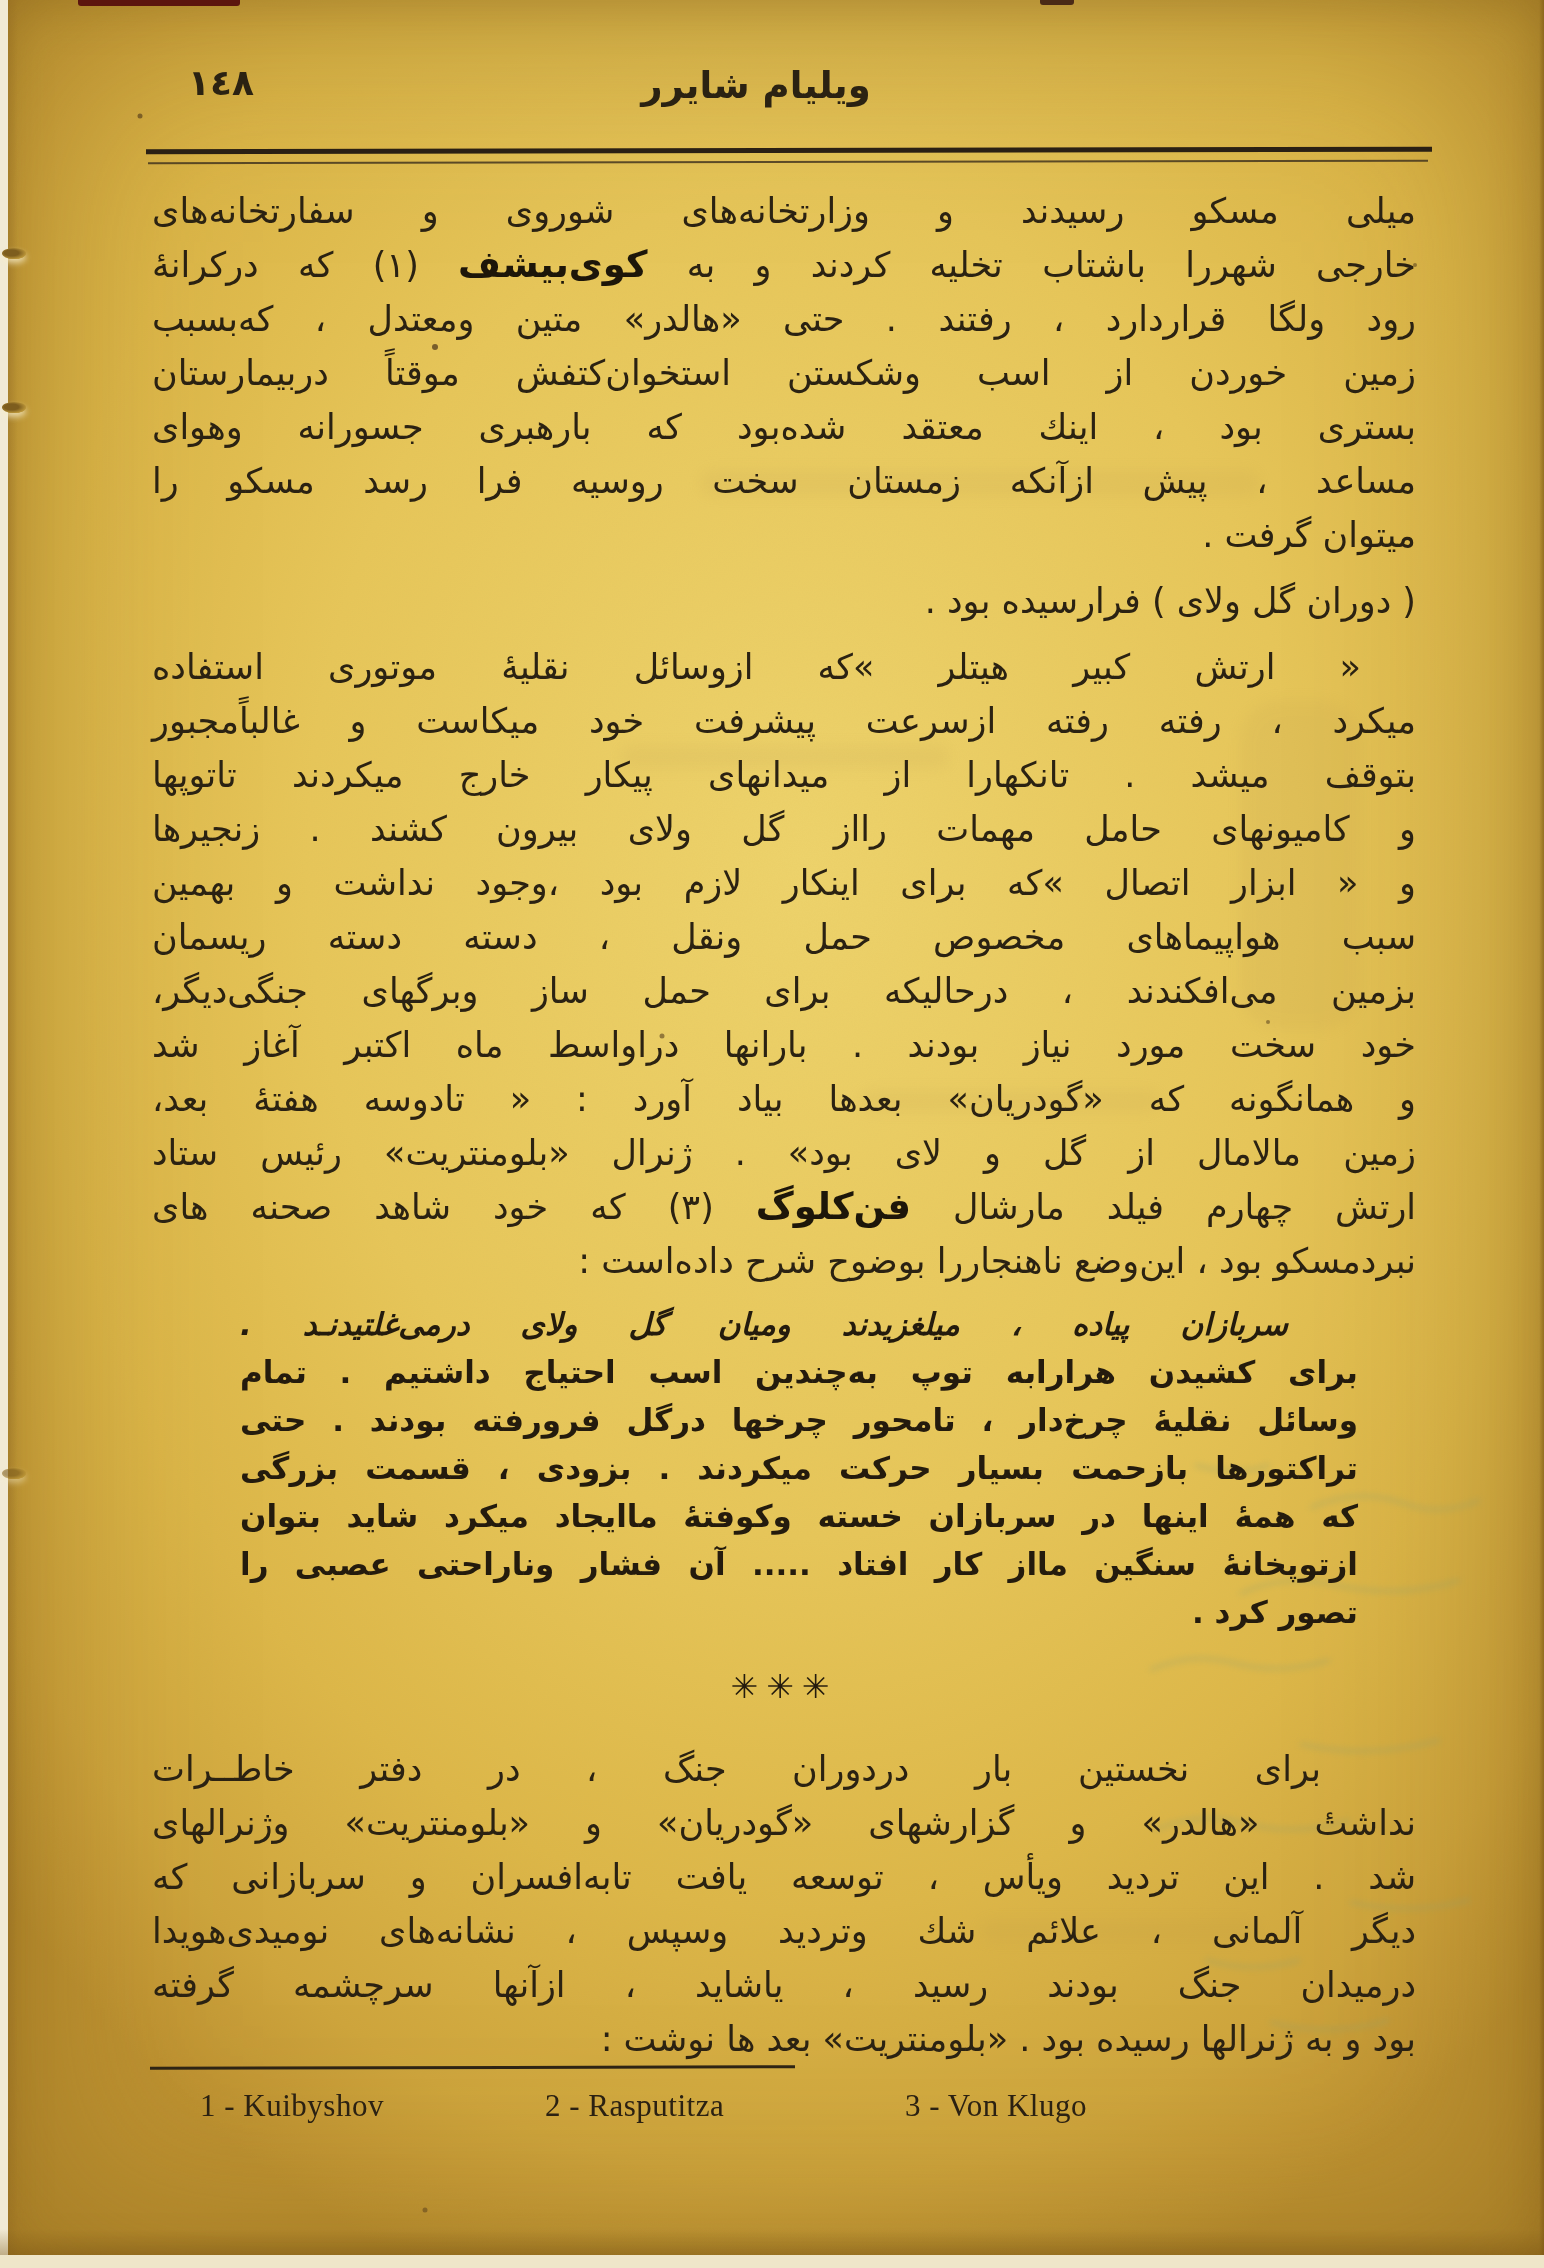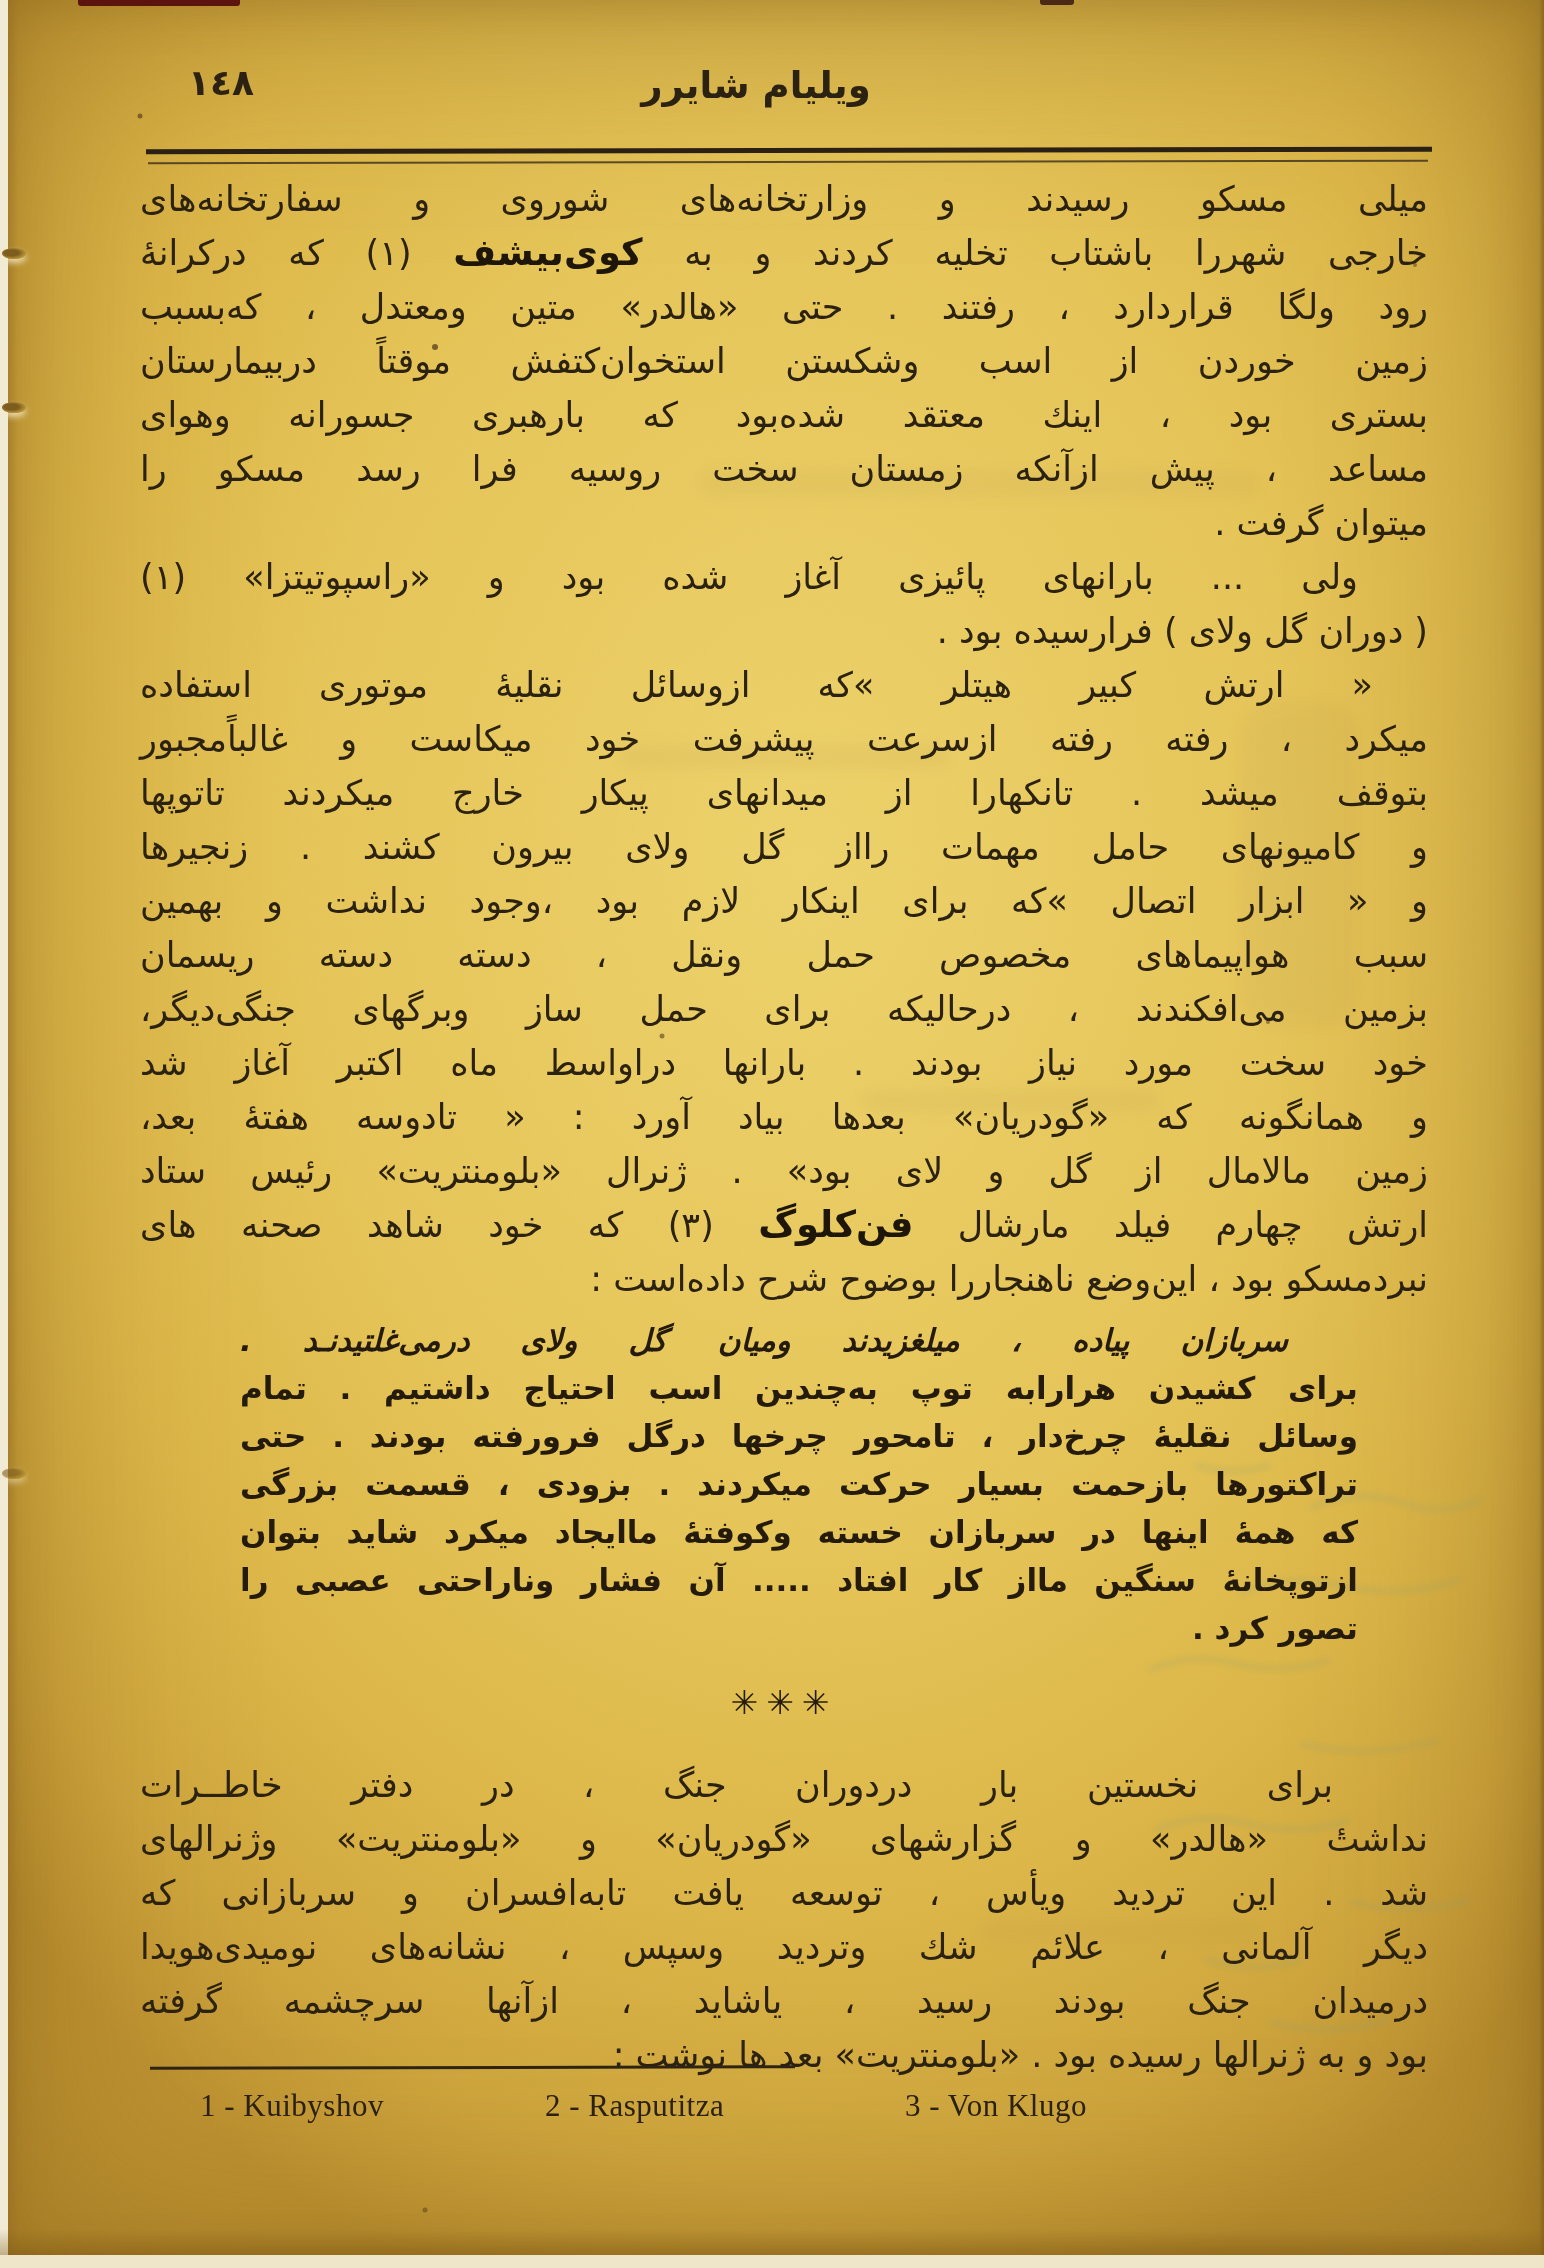--- a/index.html
+++ b/index.html
@@ -28,21 +28,21 @@
     box-shadow:0 4px 6px rgba(246,236,200,.8);}
   
   .hdr{position:absolute;top:64px;left:140px;right:116px;height:52px;direction:rtl;}
   .hdr-title{position:absolute;left:4px;right:60px;text-align:center;
     font-size:37px;font-weight:bold;letter-spacing:1px;}
   .hdr-num{position:absolute;left:48px;top:-2px;font-size:36px;font-weight:bold;}
   .rule-a{position:absolute;top:148px;left:146px;right:112px;height:5px;background:#2a2014;transform:rotate(-0.12deg);}
   .rule-b{position:absolute;top:161px;left:148px;right:116px;height:2px;background:#3a2d1b;opacity:.8;transform:rotate(-0.12deg);}
   
   .textcol{position:absolute;top:172px;left:140px;right:116px;direction:rtl;}
-  .para{margin:0;}
+  .para{margin:12px;}
   .line{font-size:35px;line-height:54px;text-align:justify;text-align-last:justify;
     white-space:normal;color:#2b2212;}
   .line.nj{text-align-last:right;}
   .line b{font-weight:bold;color:#1d1609;font-size:37px;}
   .quote{margin:10px 70px 0 100px;}
   .quote .line{font-size:31px;line-height:48px;font-weight:bold;color:#241b0d;}
   .separator{margin-top:16px;margin-bottom:20px;height:70px;line-height:70px;
     text-align:center;font-size:33px;letter-spacing:8px;color:#241b0d;}
   
   .foot-rule{position:absolute;top:2066px;left:150px;width:645px;height:3px;background:#2e2414;
@@ -125,21 +125,20 @@
       <div class="para">
         <div class="line">میلی مسکو رسیدند و وزارتخانه‌های شوروی و سفارتخانه‌های</div>
         <div class="line">خارجی شهررا باشتاب تخلیه کردند و به <b>کوی‌بیشف</b> (١) که درکرانهٔ</div>
         <div class="line">رود ولگا قراردارد ، رفتند . حتی «هالدر» متین ومعتدل ، که‌بسبب</div>
         <div class="line">زمین خوردن از اسب وشکستن استخوان‌کتفش موقتاً دربیمارستان</div>
         <div class="line">بستری بود ، اینك معتقد شده‌بود که بارهبری جسورانه وهوای</div>
         <div class="line">مساعد ، پیش ازآنکه زمستان سخت روسیه فرا رسد مسکو را</div>
         <div class="line nj">میتوان گرفت .</div>
       </div>
       <div class="para">
-        <div class="line" style="padding-right: 70px;">ولی ... بارانهای پائیزی آغاز شده بود و «راسپوتیتزا» (١)</div>
         <div class="line nj">( دوران گل ولای ) فرارسیده بود .</div>
       </div>
       <div class="para">
         <div class="line" style="padding-right: 55px;">« ارتش کبیر هیتلر »که ازوسائل نقلیهٔ موتوری استفاده</div>
         <div class="line">میکرد ، رفته رفته ازسرعت پیشرفت خود میکاست و غالباًمجبور</div>
         <div class="line">بتوقف میشد . تانکهارا از میدانهای پیکار خارج میکردند تاتوپها</div>
         <div class="line">و کامیونهای حامل مهمات رااز گل ولای بیرون کشند . زنجیرها</div>
         <div class="line">و « ابزار اتصال »که برای اینکار لازم بود ،وجود نداشت و بهمین</div>
         <div class="line">سبب هواپیماهای مخصوص حمل ونقل ، دسته دسته ریسمان</div>
         <div class="line">بزمین می‌افکندند ، درحالیکه برای حمل ساز وبرگهای جنگی‌دیگر،</div>

